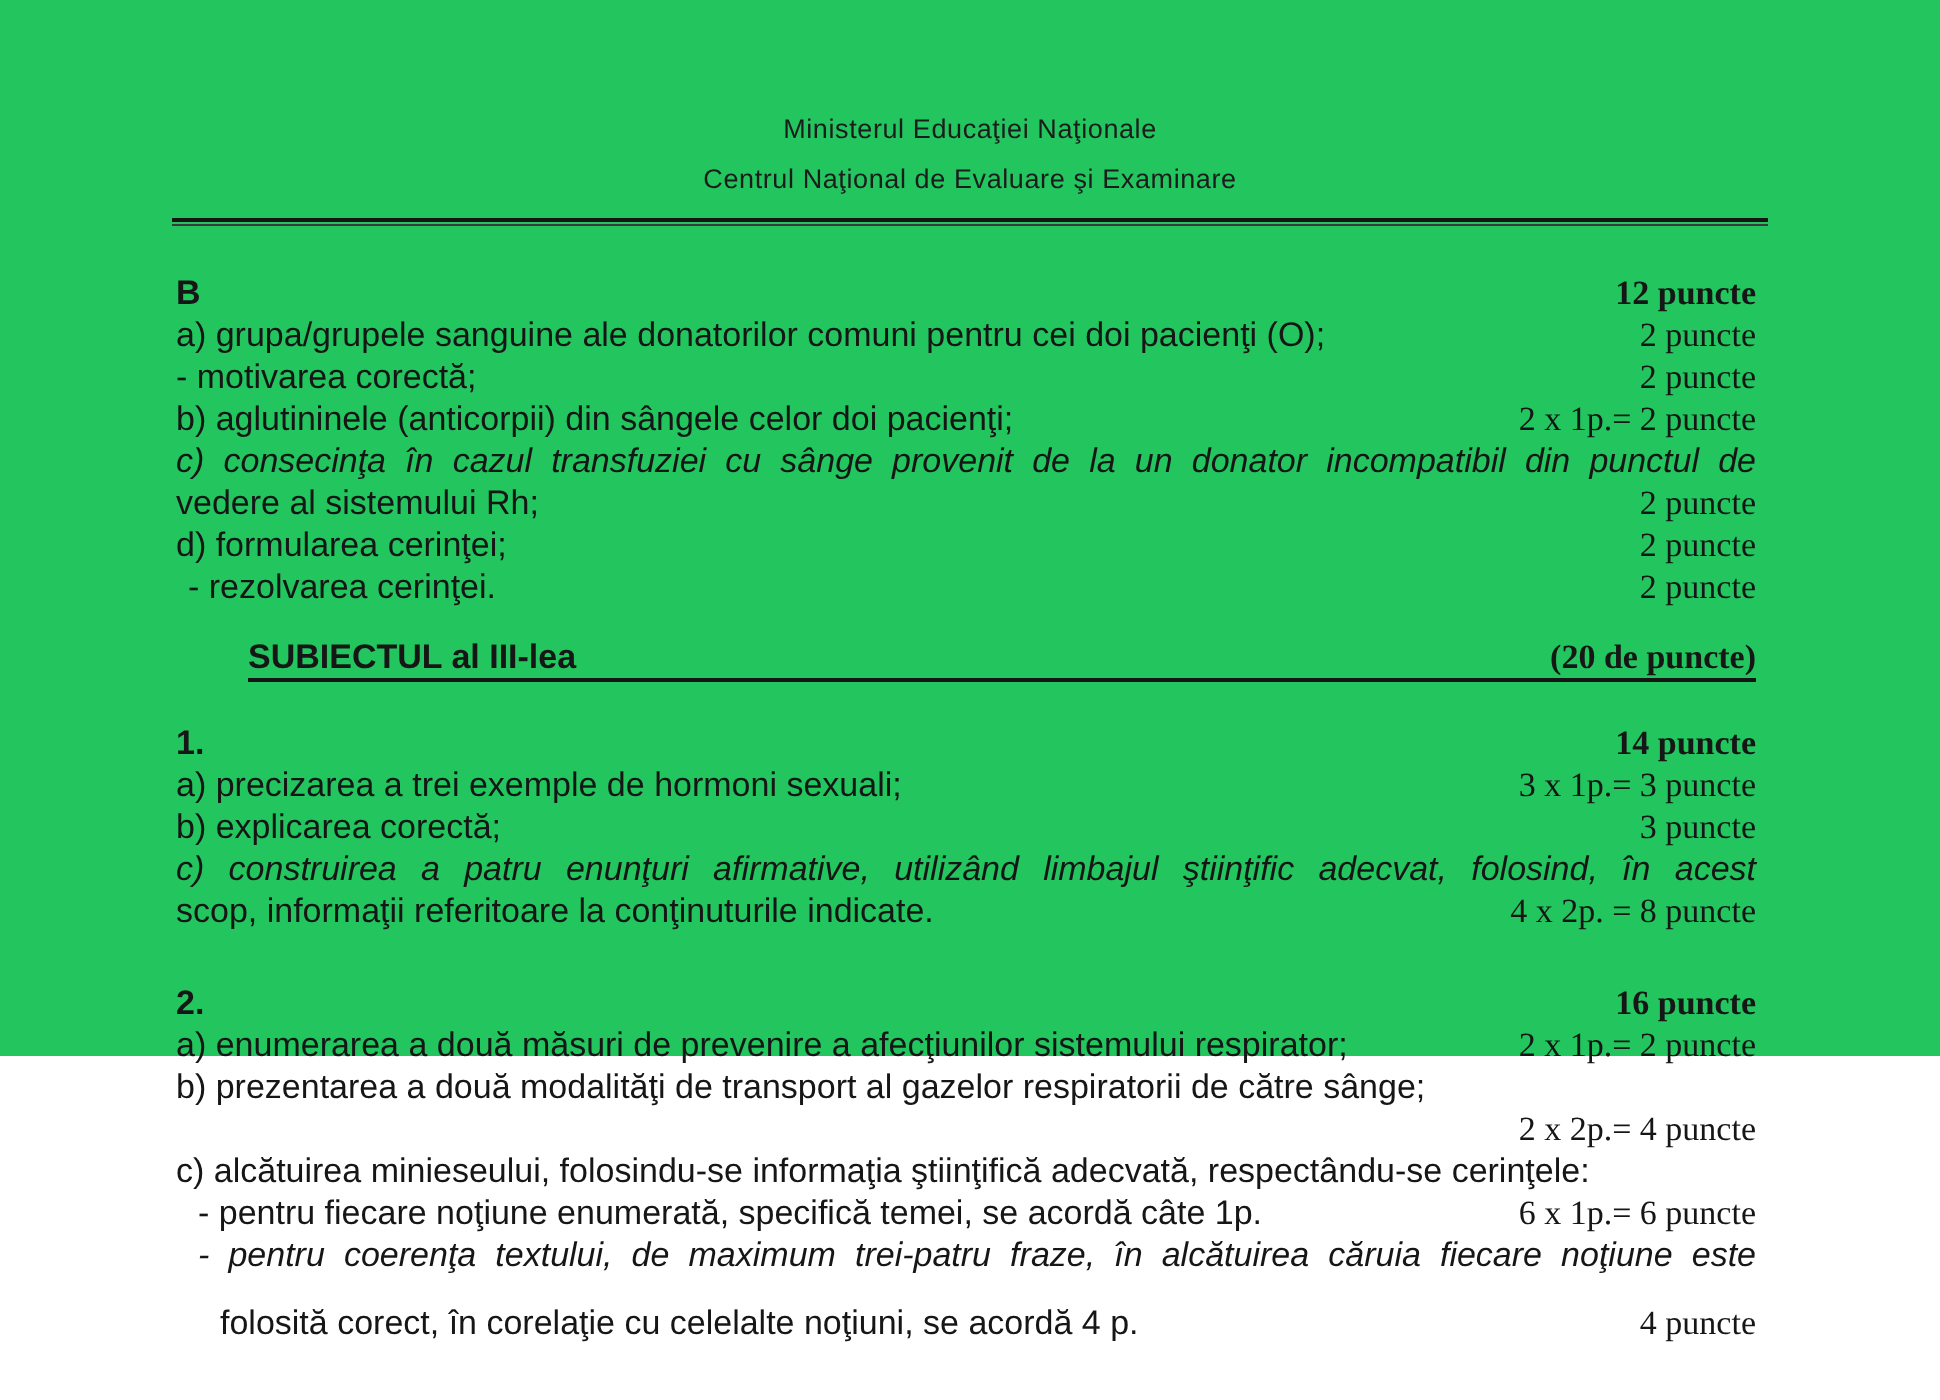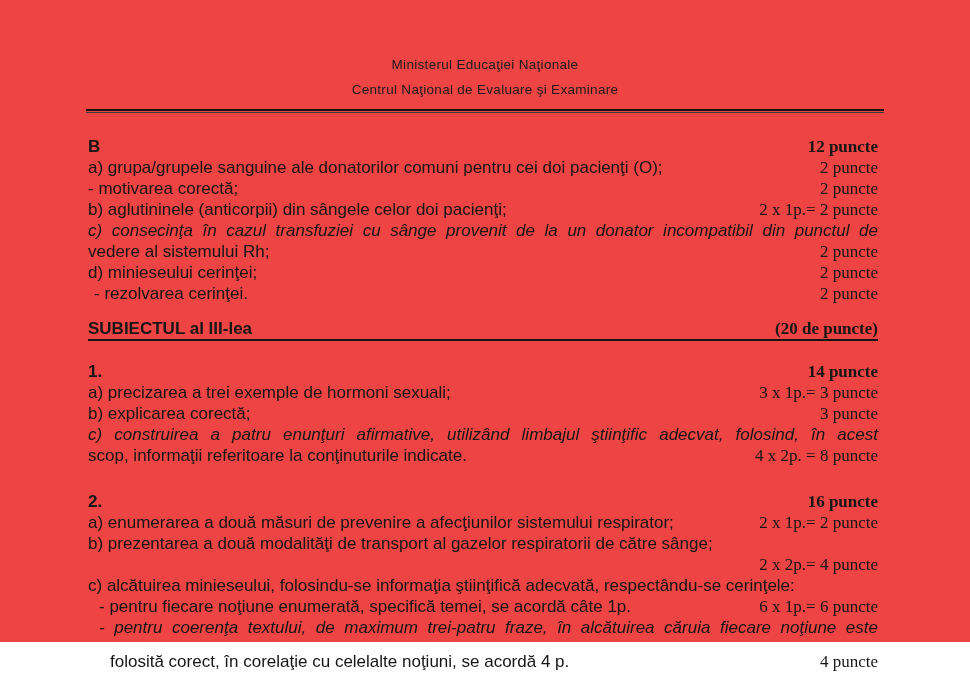--- a/index.html
+++ b/index.html
@@ -10,22 +10,22 @@
   body {
     width: 970px;
     height: 700px;
     font-family: "Liberation Sans", sans-serif;
     color: #161616;
     overflow: hidden;
   }
   .page {
     position: relative;
     width: 970px;
-    height: 642px;
-    background: #ef4444;
+    height: 528px;
+    background: #22c55e;
   }
   .doc-header {
     padding-top: 52px;
     text-align: center;
     font-size: 13.5px;
     line-height: 25px;
     letter-spacing: 0.3px;
     color: #1c1c1c;
   }
   .header-rule {
@@ -36,21 +36,21 @@
     border-top: 2.5px solid #141414;
     border-bottom: 1px solid #3a3a3a;
   }
   .content {
     margin-left: 88px;
     width: 790px;
     font-size: 17px;
     line-height: 21px;
   }
   .sec-b      { margin-top: 23px; }
-  .subject    { margin-top: 14px; }
+  .subject    { margin-top: 14px; margin-left: 36px; }
   .sec-1      { margin-top: 20px; }
   .sec-2      { margin-top: 25px; }
   .line {
     position: relative;
     min-height: 21px;
   }
   .pts {
     position: absolute;
     right: 0;
     top: 0;
@@ -106,21 +106,21 @@
         <span class="pts">2 x 1p.= 2 puncte</span>
       </div>
       <div>
         <div class="line stretch">c) consecinţa în cazul transfuziei cu sânge provenit de la un donator incompatibil din punctul de</div>
         <div class="line">
           <span>vedere al sistemului Rh;</span>
           <span class="pts">2 puncte</span>
         </div>
       </div>
       <div class="line">
-        <span>d) minieseului cerinţei;</span>
+        <span>d) formularea cerinţei;</span>
         <span class="pts">2 puncte</span>
       </div>
       <div class="line indent-sm">
         <span>- rezolvarea cerinţei.</span>
         <span class="pts">2 puncte</span>
       </div>
     </div>
 
     <div class="subject">
       <div class="line subject-row">

